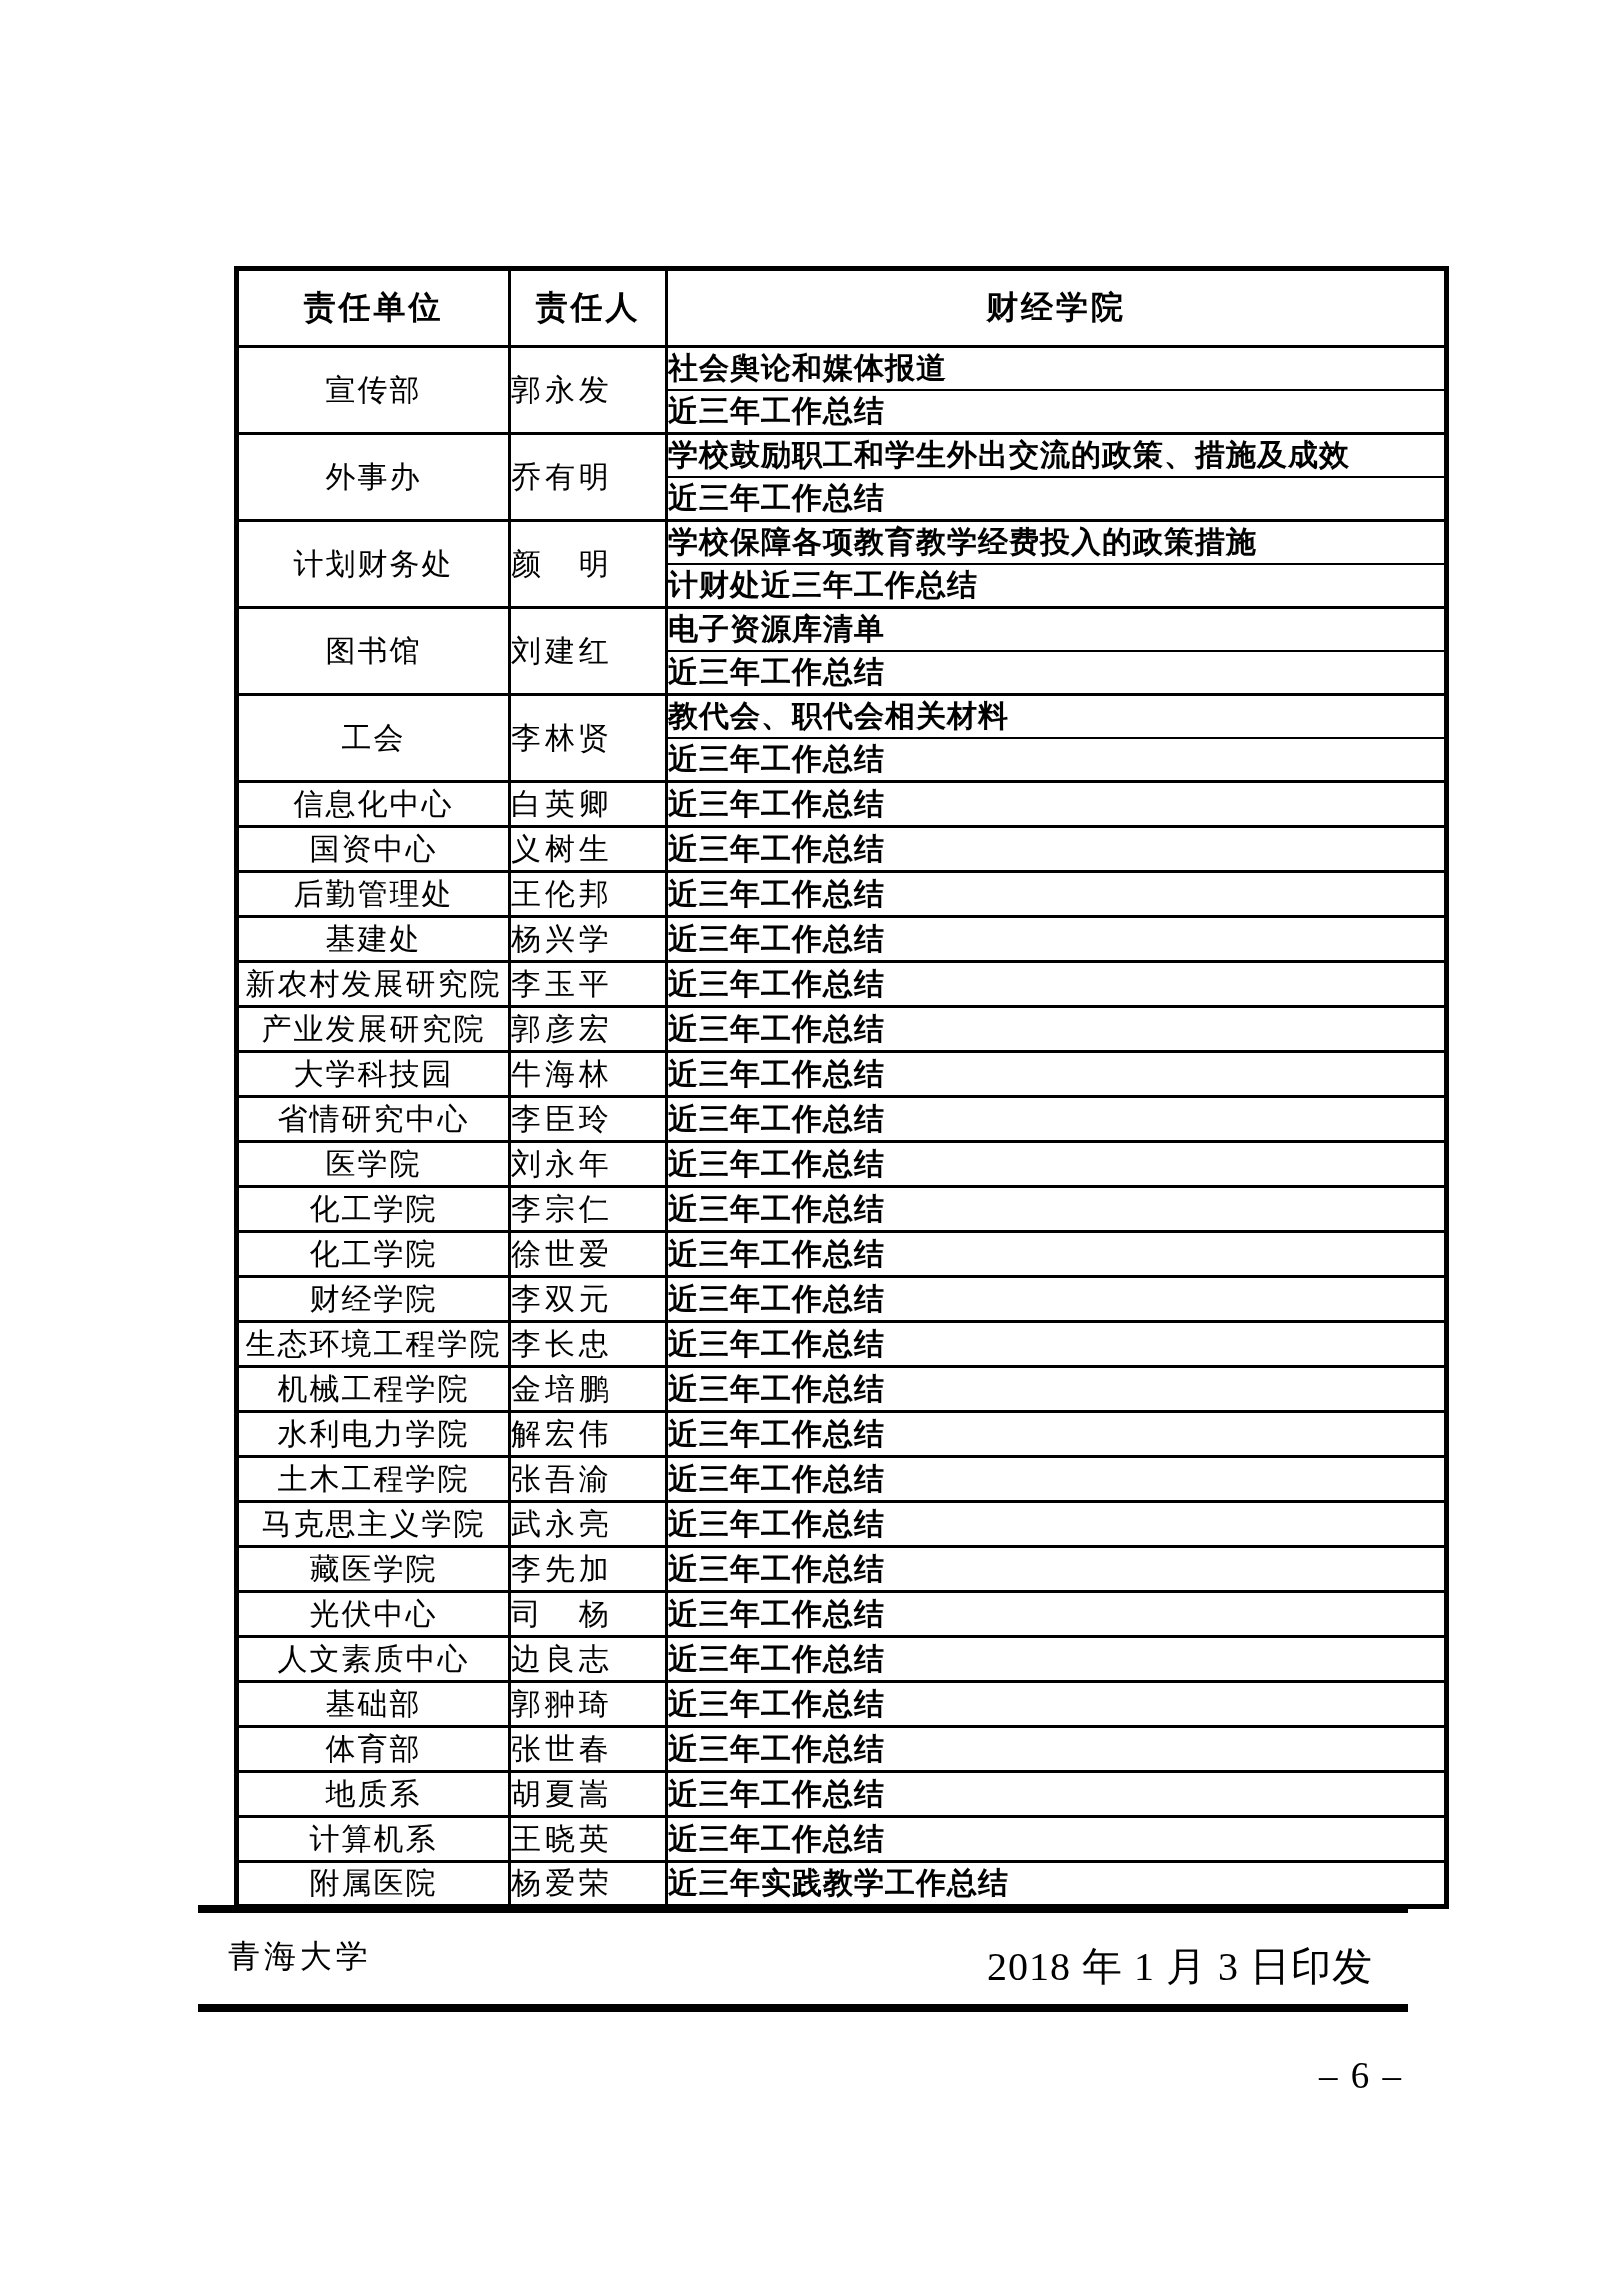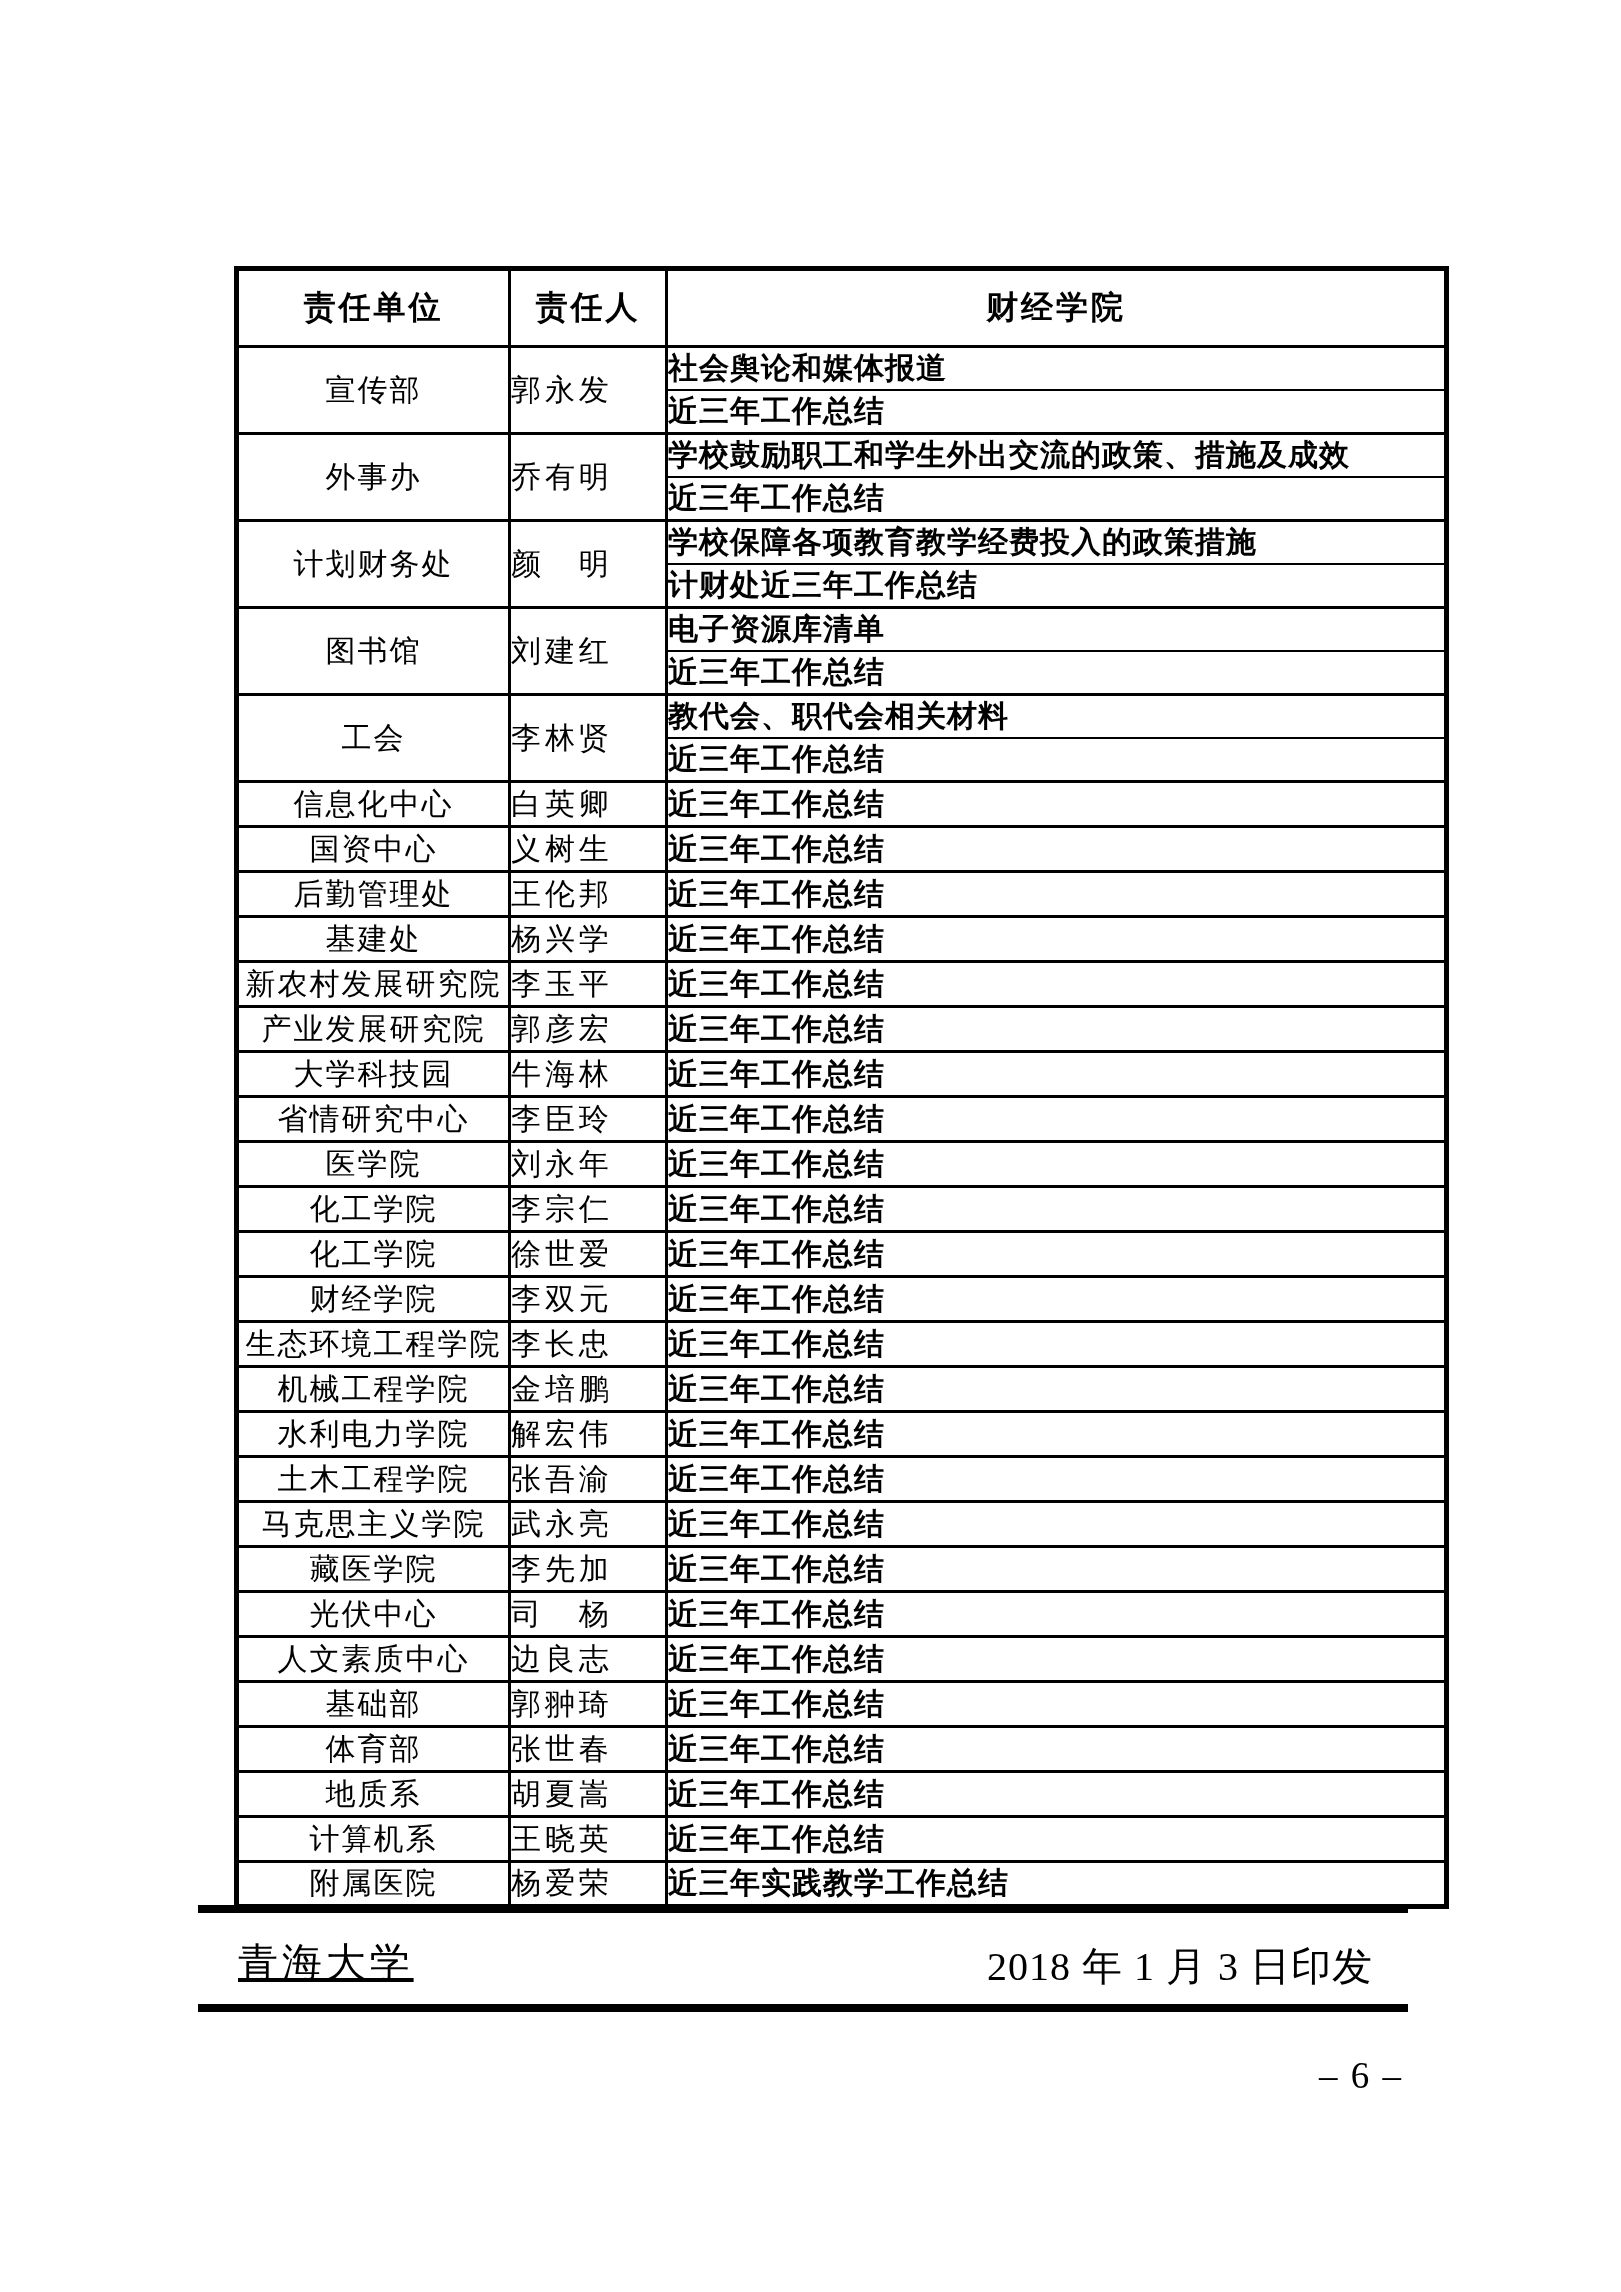--- a/index.html
+++ b/index.html
@@ -79,25 +79,24 @@
     left: 198px;
     width: 1210px;
     height: 7.8px;
     background: #000;
   }
   .rule-top { top: 1905px; }
   .rule-bottom { top: 2004px; }
 
   .issuer {
     position: absolute;
-    left: 238px;
+    left: 228px;
     top: 1935px;
-    font-size: 40px;
+    font-size: 32px;
     letter-spacing: 3.9px;
-    text-decoration: underline;
   }
   .print-date {
     position: absolute;
     right: 248px;
     top: 1939px;
     font-size: 40px;
     letter-spacing: 1px;
   }
   .page-number {
     position: absolute;

